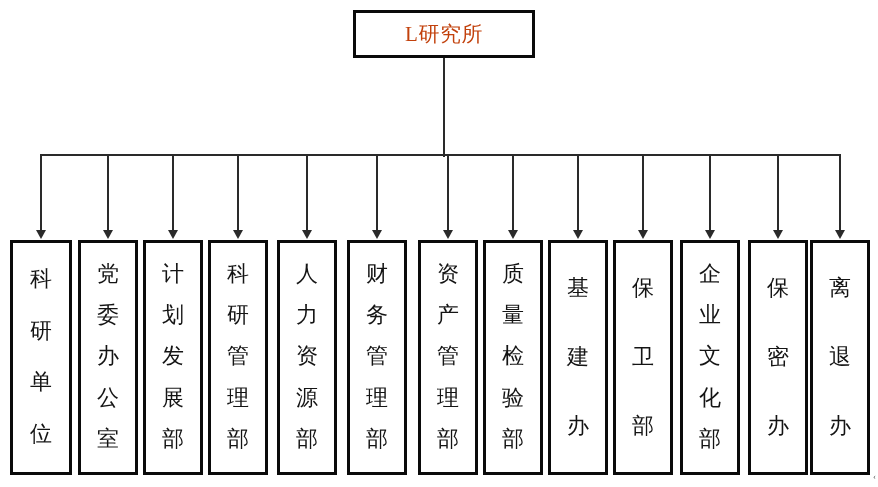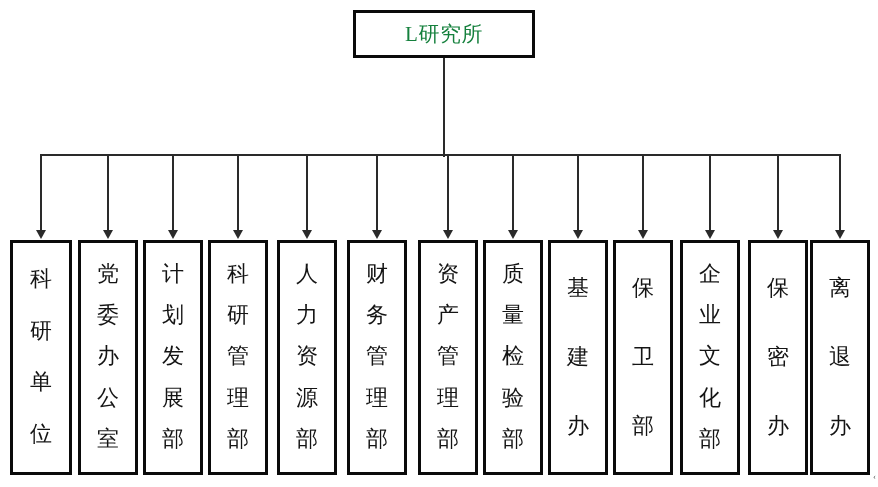--- a/index.html
+++ b/index.html
@@ -28,21 +28,21 @@
     border: 3px solid #0a0a0a;
     background: #ffffff;
     box-sizing: border-box;
     display: flex;
     align-items: center;
     justify-content: center;
   }
   .root-label {
     font-size: 21px;
     line-height: 1;
-    color: #15803d;
+    color: #c2410c;
     letter-spacing: 0.5px;
     white-space: nowrap;
   }
 
   
   .trunk {
     position: absolute;
     background: #2a2a2a;
   }
   .bus {

